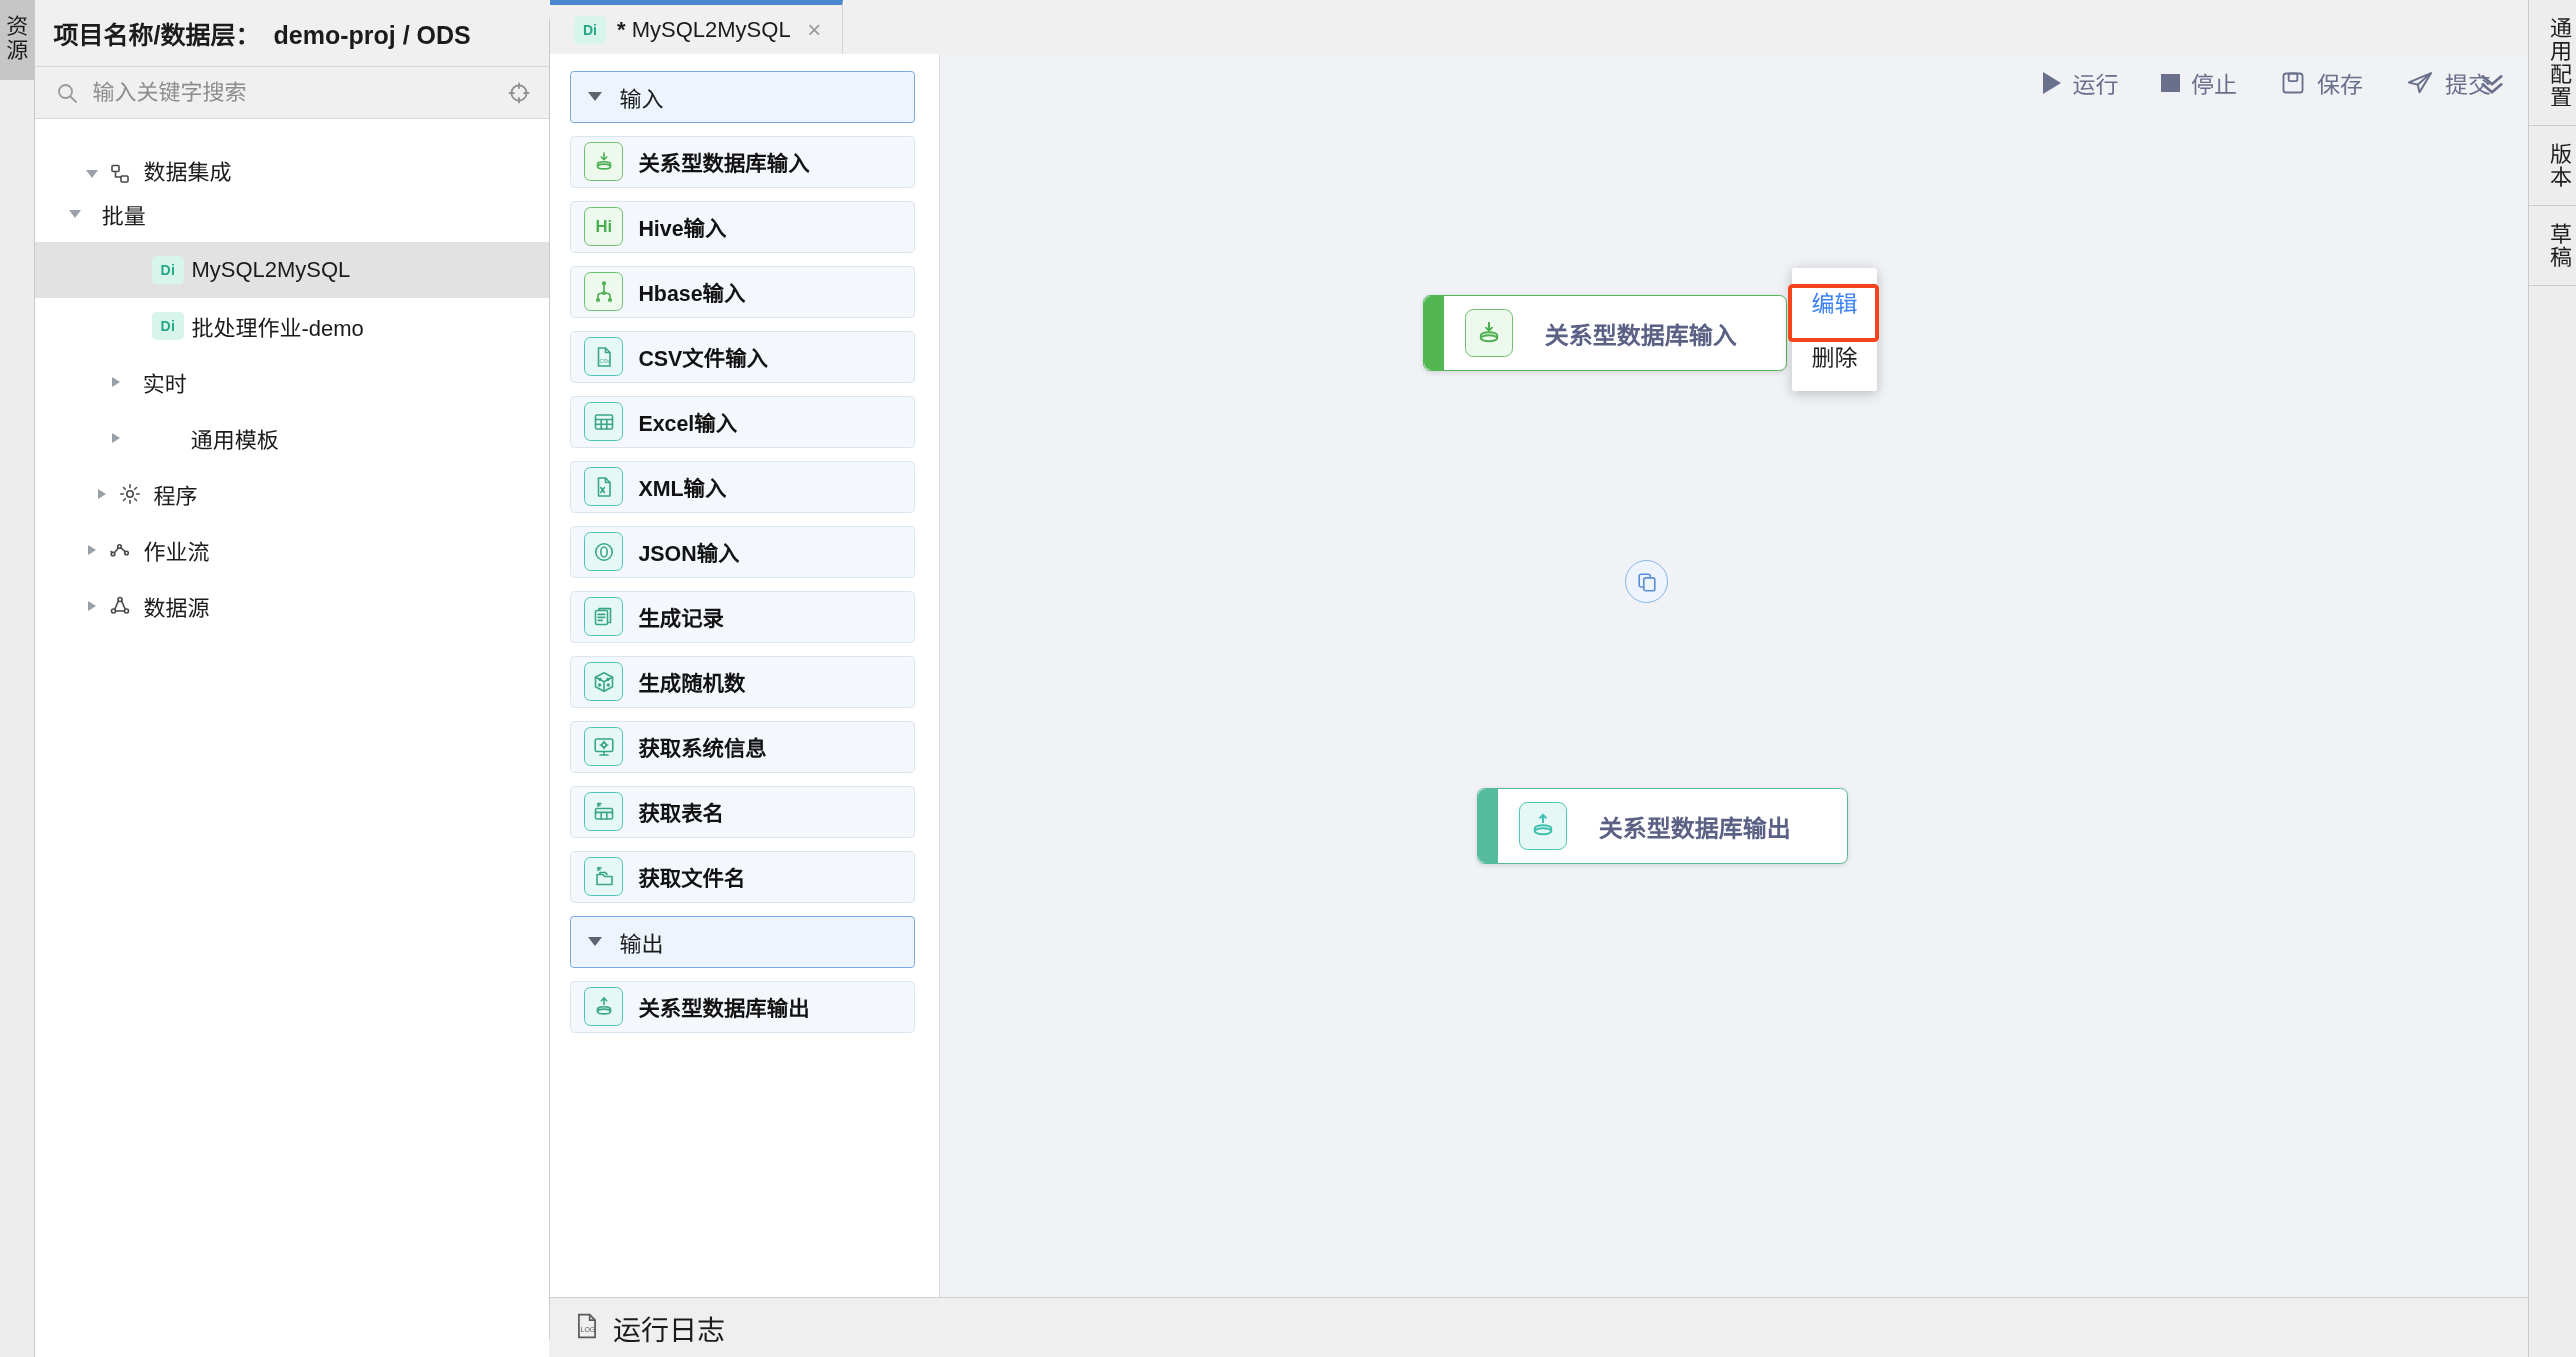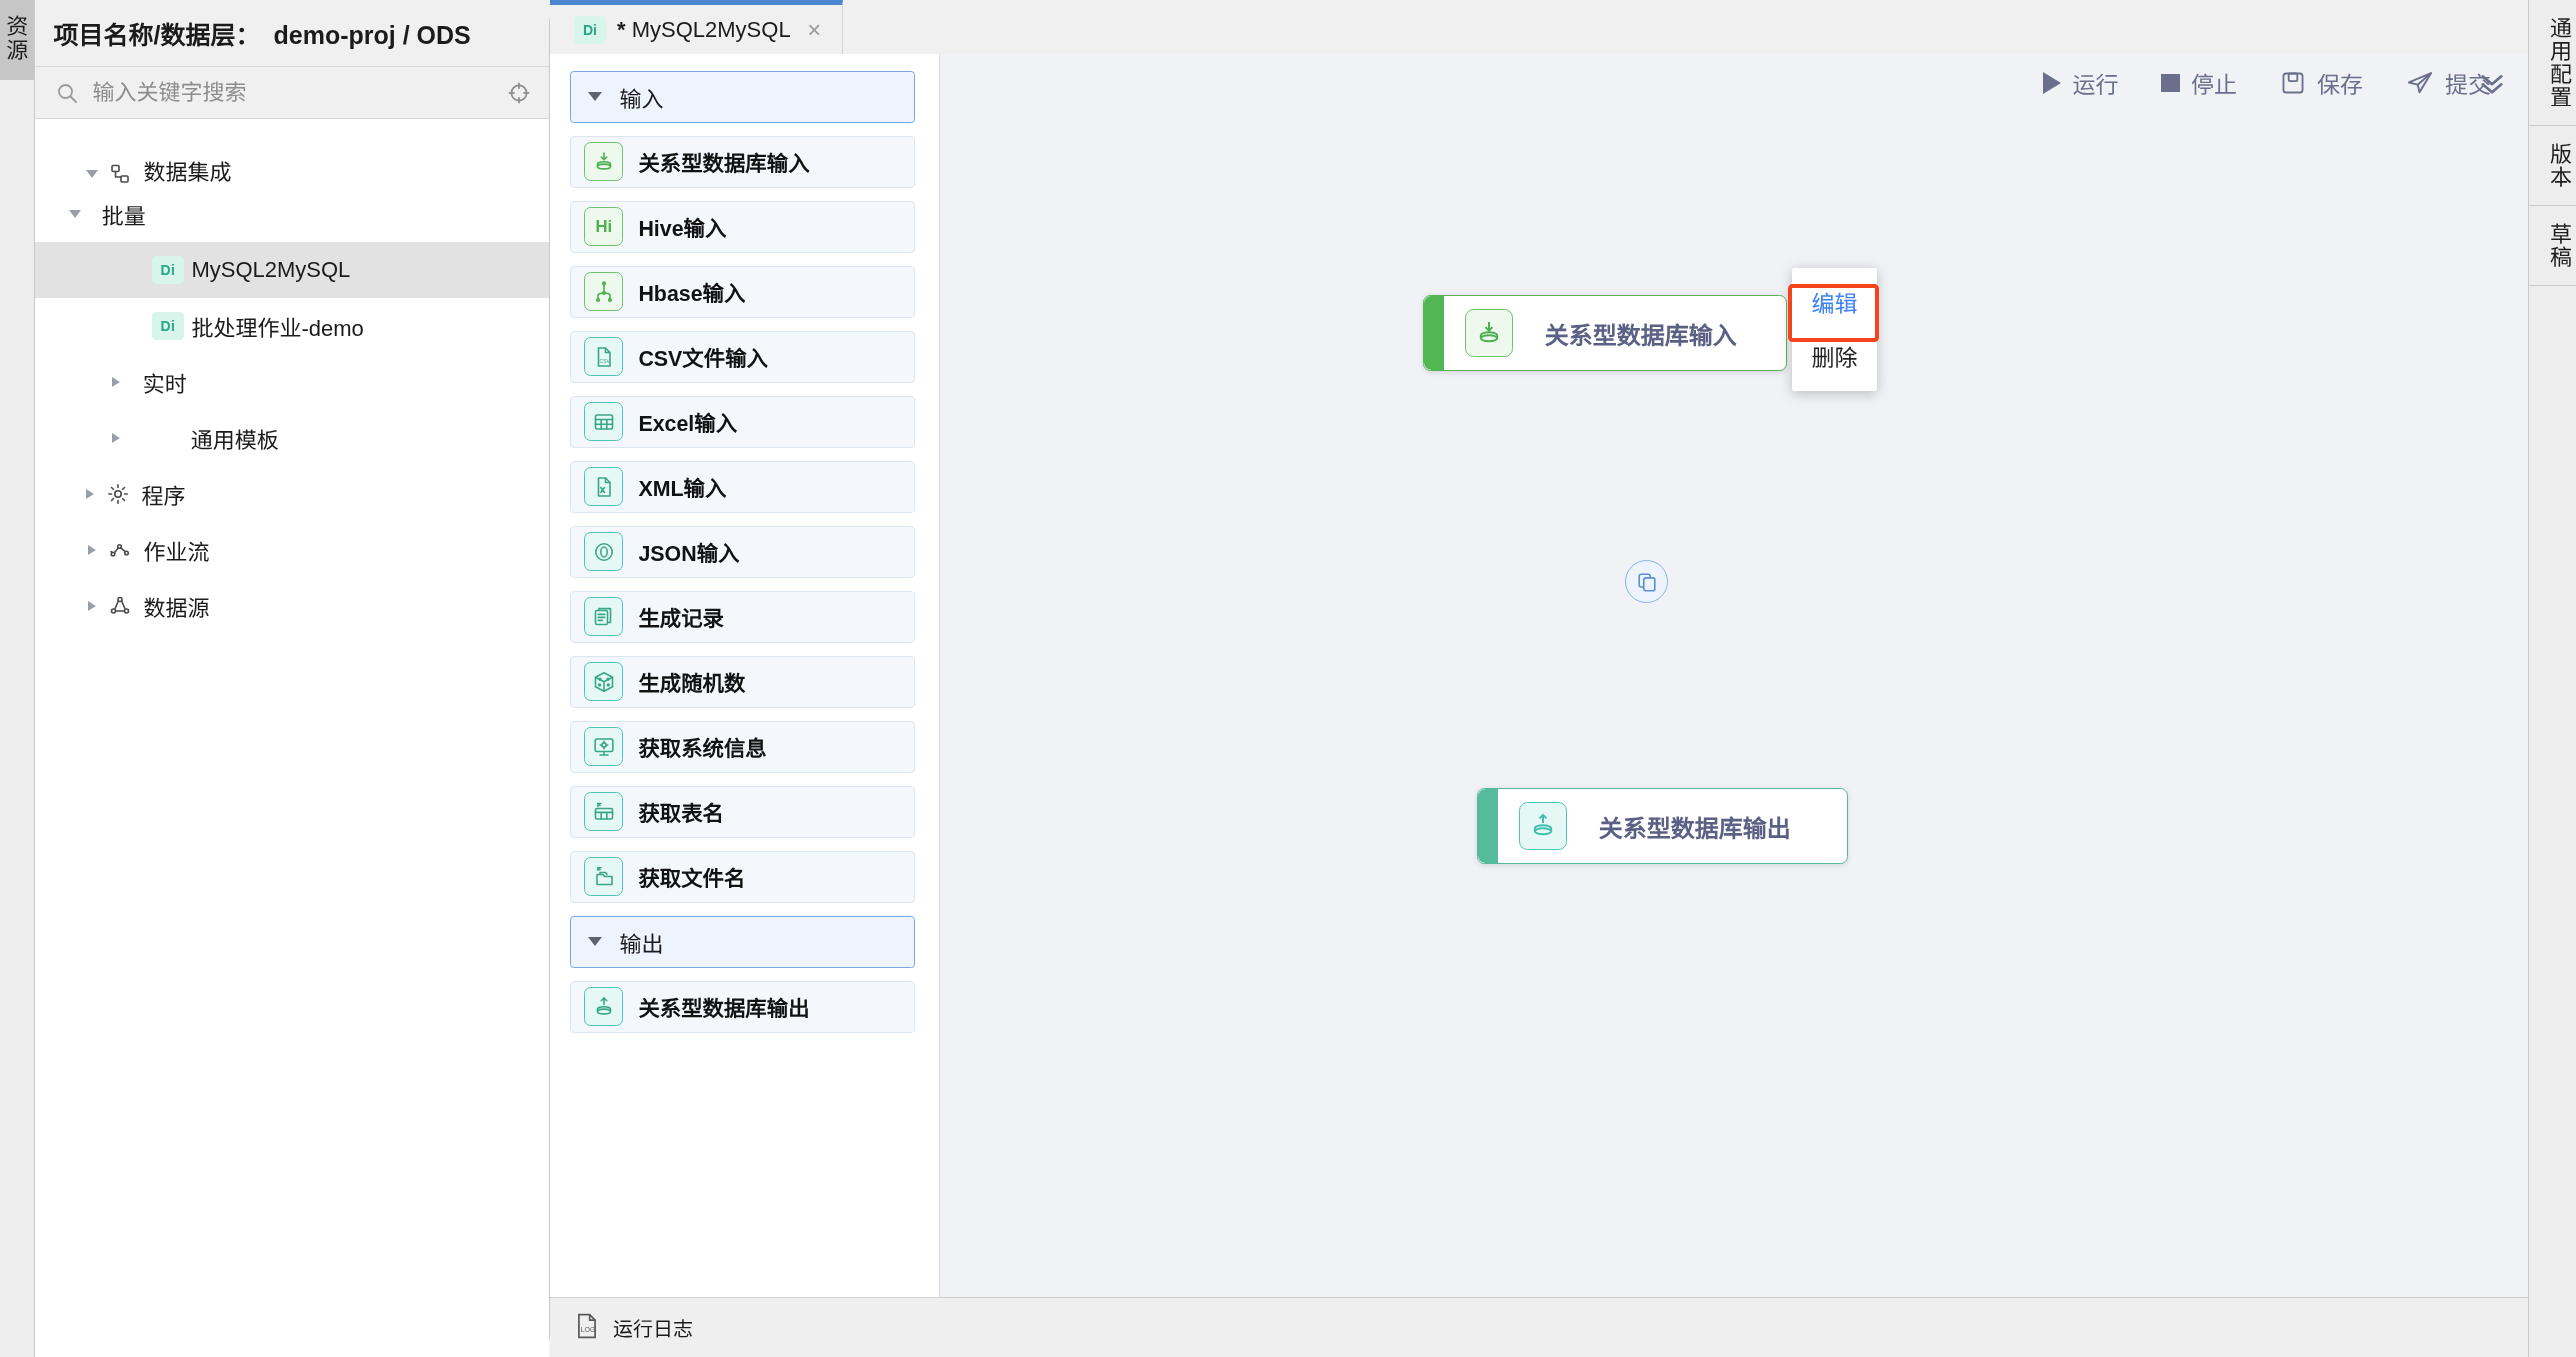--- a/index.html
+++ b/index.html
@@ -287,21 +287,21 @@
   
   .logbar {
     height: 61px; flex: 0 0 61px;
     background: #efefef;
     border-top: 0.9px solid #cfcfcf;
     border-bottom: 0.9px solid #b9b9b9;
     display: flex; align-items: center;
     gap: 13px; padding-left: 24px;
     cursor: pointer; user-select: none;
   }
-  .logbar .ltxt { font-size: 20px; color: #1b1b1b; }
+  .logbar .ltxt { font-size: 28px; color: #1b1b1b; }
 
   
   .right-rail {
     width: 48px; flex: 0 0 48px;
     background: #ededed;
     border-left: 0.9px solid #c9c9c9;
     display: flex; flex-direction: column;
   }
   .rr-tab {
     writing-mode: vertical-rl;
@@ -404,21 +404,21 @@
           <span class="tw-icon" style="width: 7.4px; flex: 0 0 7.4px;"></span>
           <span class="tw-label">实时</span>
         </div>
         <div class="tree-row" style="padding-left: 69px; gap: 24px;">
           <span class="tw-caret">
             <i></i>
           </span>
           <span class="tw-icon" style="width: 7.4px; flex: 0 0 7.4px;"></span>
           <span class="tw-label">通用模板</span>
         </div>
-        <div class="tree-row" style="padding-left: 43px;">
+        <div class="tree-row" style="padding-left: 55px;">
           <span class="tw-caret">
             <i></i>
           </span>
           <span class="tw-icon">
             <svg width="24" height="24" viewBox="0 0 24 24" fill="none" stroke="#4a4a4a" stroke-width="1.6" stroke-linecap="round" stroke-linejoin="round">
               <circle cx="12" cy="12" r="3.2"></circle>
               <path d="M12 2.8v2.6M12 18.6v2.6M21.2 12h-2.6M5.4 12H2.8M18.5 5.5l-1.8 1.8M7.3 16.7l-1.8 1.8M18.5 18.5l-1.8-1.8M7.3 7.3L5.5 5.5"></path>
             </svg>
           </span>
           <span class="tw-label">程序</span>

